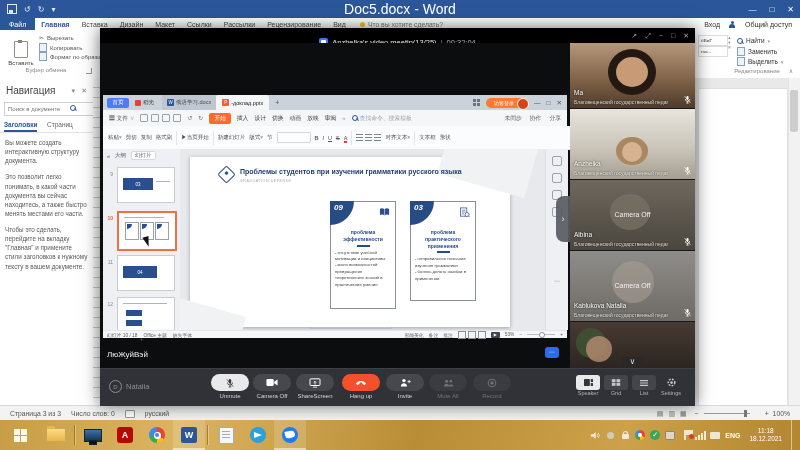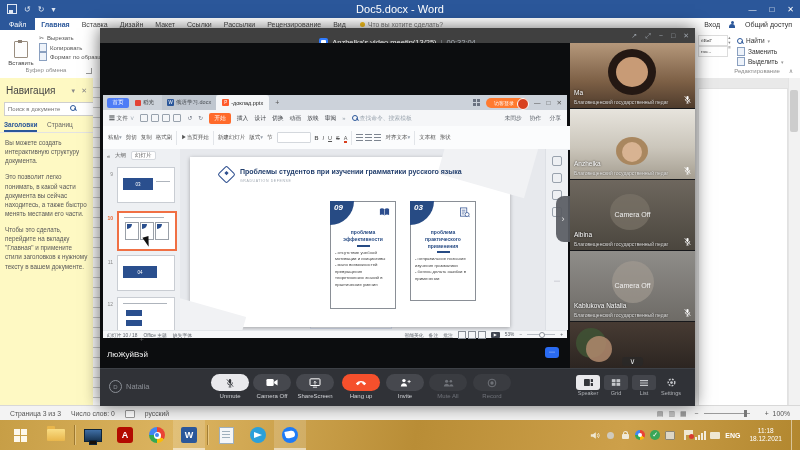--- a/index.html
+++ b/index.html
@@ -4,21 +4,21 @@
 <style>
   html,body{margin:0;padding:0;background:#555}
   #screen{position:relative;width:800px;height:450px;overflow:hidden;font-family:"Liberation Sans",sans-serif;background:#e9e9e9}
   .ell{overflow:hidden;text-overflow:ellipsis;white-space:nowrap}
 
   
   .w-title{position:absolute;left:0;top:0;width:800px;height:18px;background:#2b579a;color:#fff;display:flex;align-items:center}
   .qa{display:flex;gap:7px;margin-left:7px;align-items:center;font-size:8px;color:#dfe7f3}
   .qa-save{width:8px;height:8px;border:1px solid #dfe7f3;position:relative}
   .qa-save div{position:absolute;left:1px;bottom:0;width:4px;height:3px;background:#dfe7f3}
-  .w-ttl{position:absolute;left:50%;transform:translateX(-50%);font-size:11px}
+  .w-ttl{position:absolute;left:50%;transform:translateX(-50%);font-size:14px}
   .w-wc{position:absolute;right:6px;top:0;height:18px;display:flex;gap:13px;align-items:center;font-size:8px;color:#fff}
   .w-tabs{position:absolute;left:0;top:18px;width:800px;height:12px;background:#fff;display:flex;align-items:center;font-size:7px;color:#4a4a4a}
   .w-tabs .ft{background:#2b579a;color:#fff;height:12px;display:flex;align-items:center;padding:0 9px}
   .w-tabs .tbb{padding:0 6px}
   .w-tabs .on{color:#2b579a;font-weight:bold}
   .bulb{width:5px;height:5px;border-radius:50%;background:#f8c21c;margin:0 3px 0 8px}
   .tellme{color:#777;font-size:6.8px}
   .acct{margin-left:auto;display:flex;gap:9px;align-items:center;padding-right:8px;font-size:7px;color:#333}
   .person{width:7px;height:7px;position:relative}
   .person div:first-child{position:absolute;left:2px;top:0;width:3px;height:3px;border-radius:50%;background:#2b579a}
@@ -32,21 +32,21 @@
   .mini-ic{width:6px;height:7px;border:1px solid #8aa0c0;background:#eef3fa}
   .glbl{position:absolute;font-size:6px;color:#8a8a8a;text-align:center}
   .lnch{position:absolute;width:5px;height:5px;border-right:1px solid #999;border-bottom:1px solid #999}
   .styles-box{position:absolute;width:26px;height:9px;border:1px solid #dcdcdc;background:#fff;font-family:"Liberation Serif",serif;font-size:5px;color:#333;line-height:9px;padding-left:2px}
   .spincol{position:absolute;left:726px;width:7px;font-size:4.5px;color:#888;text-align:center;line-height:5px}
   .erow{position:absolute;left:737px;font-size:6.5px;color:#333;display:flex;gap:3px;align-items:center;white-space:nowrap}
   .mag{width:6px;height:6px;position:relative}
   .mag div:first-child{position:absolute;width:4px;height:4px;border:1px solid #2b579a;border-radius:50%}
   .mag div:last-child{position:absolute;left:4px;top:4px;width:3px;height:1px;background:#2b579a;transform:rotate(45deg)}
   .w-doc{position:absolute;left:0;top:78px;width:800px;height:327px;background:#e9e9e9}
-  .nav{position:absolute;left:0;top:0;width:93px;height:327px;background:#fef9c3;border-right:1px solid #d9d9d9}
+  .nav{position:absolute;left:0;top:0;width:93px;height:327px;background:#ffffff;border-right:1px solid #d9d9d9}
   .nav-title{position:absolute;left:6px;top:7px;font-size:10px;color:#444}
   .nav-ctl{position:absolute;top:9px;font-size:7px;color:#888}
   .nav-search{position:absolute;left:4px;top:24px;width:76px;height:12px;border:1px solid #cfcfcf;font-size:6px;color:#555;padding:0 10px 0 3px;background:#fff;font-family:"Liberation Sans",sans-serif}
   .nav-tab1{position:absolute;left:4px;top:43px;font-size:6.5px;color:#2b579a;font-weight:bold;border-bottom:2px solid #2b579a;padding-bottom:2px}
   .nav-tab2{position:absolute;left:47px;top:43px;font-size:6.5px;color:#666}
   .nav-div{position:absolute;left:0;top:54px;width:93px;height:1px;background:#e3e3e3}
   .navtext{position:absolute;left:5px;top:60px;width:83px;font-size:6.3px;color:#5a5a5a;line-height:1.45}
   .navtext p{margin:0 0 7px}
   .vruler{position:absolute;left:93px;top:0;width:7px;height:327px;background:#fcfcfc;border-right:1px solid #e2e2e2;background-image:repeating-linear-gradient(180deg,#fcfcfc 0 9px,#c9c9c9 9px 10px)}
   .wpage{position:absolute;left:698px;top:10px;width:88px;height:317px;background:#fff;border:1px solid #e1e1e1}
@@ -96,21 +96,21 @@
   .flag span{position:absolute;left:5px;top:4px;width:5px;height:5px;border-radius:50%;background:#d83b2f}
   .net{display:flex;align-items:flex-end;gap:1px}
   .net div{width:2px;background:#f2ecdc}
   .kb{width:11px;height:7px;background:#efe7d2;border-radius:1px}
   .eng{font-size:7px;font-weight:bold;color:#fff}
   .clock{font-size:6.5px;color:#fff;text-align:center;line-height:1.3;padding:0 4px}
   .sdesk{width:4px;height:30px;border-left:1px solid rgba(255,255,255,.5)}
 
   
   .dt{position:absolute;left:100px;top:28px;width:595px;height:377px;background:#17181b;box-shadow:0 0 16px rgba(0,0,0,.6);z-index:20}
-  .dt-head{position:absolute;left:0;top:0;width:595px;height:28px;background:#404040;display:flex;align-items:center;justify-content:center;gap:4px;font-size:7.5px;color:#e8e8e8}
+  .dt-head{position:absolute;left:0;top:0;width:595px;height:28px;background:#000000;display:flex;align-items:center;justify-content:center;gap:4px;font-size:7.5px;color:#e8e8e8}
   .dt-appico{width:9px;height:9px;border-radius:2px;background:#2f7bff;display:flex;align-items:center;justify-content:center}
   .dt-appico div{width:5px;height:3.5px;background:#fff;border-radius:1px}
   .dt-wc{position:absolute;right:6px;top:0;height:15px;display:flex;gap:8px;align-items:center;color:#9aa0a8;font-size:7px}
   .dt-share{position:absolute;left:0;top:15px;width:470px;height:325px;background:#0c0d0f}
   .dt-chat{position:absolute;left:7px;top:307px;font-size:8px;color:#f1f1f1}
   .dt-chaticon{position:absolute;left:445px;top:304px;width:14px;height:11px;background:#2a6bf2;border-radius:3px;color:#fff;font-size:6px;line-height:11px;text-align:center}
   .dt-coll{position:absolute;left:456px;top:168px;width:14px;height:46px;background:#5a5d63;border-radius:8px 0 0 8px;display:flex;align-items:center;justify-content:center;color:#e8e8e8;font-size:9px;opacity:.93}
   .dt-bar{position:absolute;left:0;top:340px;width:595px;height:37px;background:#303237;border-top:1px solid #3d4046}
   .brand{position:absolute;left:9px;top:11px;display:flex;gap:4px;align-items:center;color:#8b8f96;font-size:7.5px}
   .brand div{width:11px;height:11px;border-radius:50%;border:1px solid #8b8f96;font-size:6px;display:flex;align-items:center;justify-content:center}

